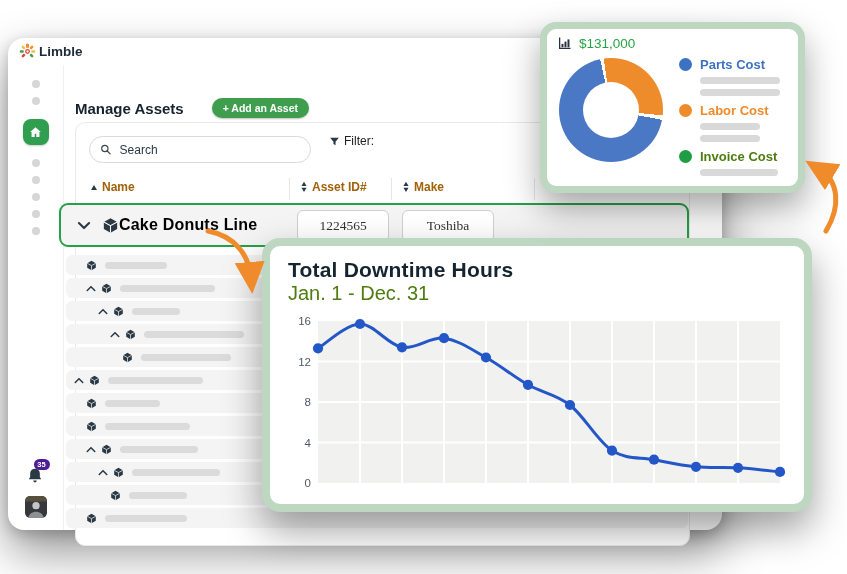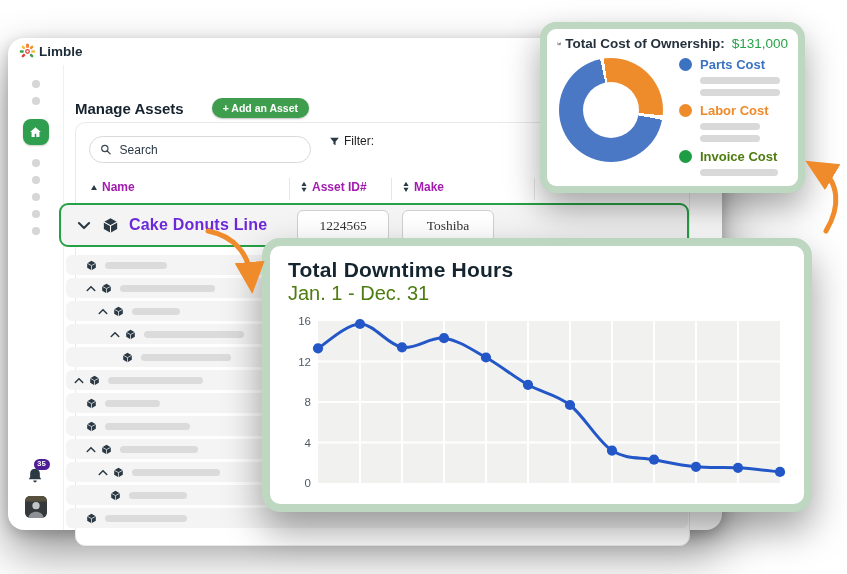--- a/index.html
+++ b/index.html
@@ -14,54 +14,54 @@
   .brand-name{font-size:13.5px;font-weight:bold;color:#1c2b37;}
 
   .sidebar{position:absolute;left:0;top:27px;bottom:0;width:56px;border-right:1px solid #f0f0f0;
            display:flex;flex-direction:column;align-items:center;padding-top:6px;box-sizing:border-box;}
   .nav-dot{width:8px;height:8px;border-radius:50%;background:#d6d6d6;margin:9px 0;}
   .home-btn{width:26px;height:26px;border-radius:8px;background:#2f9e4f;display:flex;align-items:center;
             justify-content:center;margin:5px 0;box-shadow:0 1px 2px rgba(0,0,0,.2);}
   .sidebar-bottom{margin-top:auto;display:flex;flex-direction:column;align-items:center;gap:8px;padding-bottom:12px;}
   .bell-wrap{position:relative;width:22px;height:22px;}
   .badge{position:absolute;top:-7px;left:9px;min-width:10px;padding:1px 3px;background:#4c1d95;color:#fff;
-         font-size:7.5px;font-weight:bold;border-radius:6px;text-align:center;line-height:9px;font-family:Liberation Mono, monospace;}
+         font-size:7.5px;font-weight:bold;border-radius:6px;text-align:center;line-height:9px;}
   .avatar{width:22px;height:22px;border-radius:5px;overflow:hidden;display:block;}
 
   .content{position:absolute;left:56px;top:27px;right:0;bottom:0;}
   .page-head{position:absolute;left:11px;top:33px;display:flex;align-items:center;gap:28px;}
   .page-title{font-size:15px;font-weight:bold;color:#16232e;}
   .add-btn{background:#3f9e4d;color:#fff;font-size:10.5px;font-weight:bold;border:none;border-radius:12px;
            padding:4px 11px;box-shadow:0 1px 2px rgba(0,0,0,.25);}
 
   .table-card{position:absolute;left:11px;top:57px;width:615px;height:424px;background:#fff;
               border:1px solid #e9e9e9;border-radius:10px;box-sizing:border-box;}
   .search-box{position:absolute;left:13px;top:13px;width:222px;height:27px;border:1px solid #d9d9d9;border-radius:14px;
               display:flex;align-items:center;padding:0 10px;box-sizing:border-box;background:#fff;}
   .search-box input{border:none;outline:none;font-size:12px;width:100%;margin-left:6px;color:#2b3945;
                     font-family:"Liberation Sans",sans-serif;background:transparent;}
   .search-box input::placeholder{color:#2b3945;opacity:1;}
   .filter-group{position:absolute;left:253px;top:11px;display:flex;align-items:center;gap:7px;}
   .filter-label{font-size:12px;font-weight:normal;color:#222;display:flex;align-items:center;gap:4px;}
   .filter-pill{background:#e3e3e3;border-radius:15px;height:28px;display:flex;align-items:center;gap:8px;
                padding:0 14px;font-size:12px;font-weight:bold;color:#2a2a2a;border:none;}
 
-  .thead{position:absolute;left:0;top:55px;width:100%;height:24px;font-size:12px;font-weight:bold;color:#a21caf;}
+  .thead{position:absolute;left:0;top:55px;width:100%;height:24px;font-size:12px;font-weight:bold;color:#a16207;}
   .th{position:absolute;display:flex;align-items:center;gap:5px;top:2px;}
   .th-div{position:absolute;top:0;width:1px;height:22px;background:#e6e6e6;}
   .tri-up{width:0;height:0;border-left:3.5px solid transparent;border-right:3.5px solid transparent;
           border-bottom:5px solid #2b3945;}
   .tri-down{width:0;height:0;border-left:3.5px solid transparent;border-right:3.5px solid transparent;
           border-top:5px solid #2b3945;}
   .sort-both{display:flex;flex-direction:column;gap:1.5px;transform:scale(.85);}
 
   .sel-row{position:absolute;left:-17px;top:80px;width:630px;height:44px;background:#f4f4f4;
            border:2.5px solid #27a146;border-radius:9px;box-sizing:border-box;display:flex;align-items:center;
            padding-left:16px;z-index:5;}
-  .sel-name{font-size:16px;font-weight:bold;color:#6d28d9;margin-left:10px;letter-spacing:.2px;}
+  .sel-name{font-size:16px;font-weight:bold;color:#000000;margin-left:0;letter-spacing:.2px;}
   .val-box{position:absolute;height:28px;width:86px;background:#fff;border:1.5px solid #cfcfcf;border-radius:6px;
            font-size:13.5px;color:#333;text-align:center;font-family:Liberation Serif, serif;}
   .val-box.id{left:236px;top:5px;}
   .val-box.make{left:341px;top:5px;}
 
   .tree-rows{position:absolute;left:-10px;top:132px;width:622px;}
   .tree-row{display:flex;align-items:center;background:#f4f4f4;border-radius:6px;height:20px;margin-bottom:3px;}
   .tree-row .chev{width:10px;height:7px;margin-right:5px;flex:none;}
   .tree-row .cube{width:11px;height:11px;flex:none;}
   .skel{height:7px;border-radius:3.5px;background:#dbdbdb;margin-left:8px;}
@@ -329,21 +329,20 @@
   </div>
 
   <div class="cost-card">
     <div class="cost-title">
       <svg width="15" height="15" viewBox="0 0 20 20">
         <path d="M3.5 2v14.5H18" stroke="#25313d" stroke-width="1.7" fill="none"></path>
         <rect x="6" y="10.5" width="2.6" height="4.5" fill="#25313d"></rect>
         <rect x="10" y="7.5" width="2.6" height="7.5" fill="#25313d"></rect>
         <rect x="14" y="4.5" width="2.6" height="10.5" fill="#25313d"></rect>
       </svg>
-      <span class="cost-title-text">Total Cost of Ownership:</span>
       <span class="cost-amount">$131,000</span>
     </div>
     <div class="cost-body">
       <div class="donut" id="cost-donut" style="background: conic-gradient(from -12deg, rgb(255, 255, 255) 0deg, rgb(255, 255, 255) 4deg, rgb(238, 139, 43) 4deg, rgb(238, 139, 43) 108deg, rgb(255, 255, 255) 108deg, rgb(255, 255, 255) 113deg, rgb(74, 120, 197) 113deg, rgb(74, 120, 197) 360deg);"></div>
       <div class="legend" id="cost-legend">
           <div class="legend-item">
             <div class="head">
               <span class="legend-dot" style="background:#3b72c1"></span>
               <span class="legend-label" style="color:#3b72c1">Parts Cost</span>
             </div>

